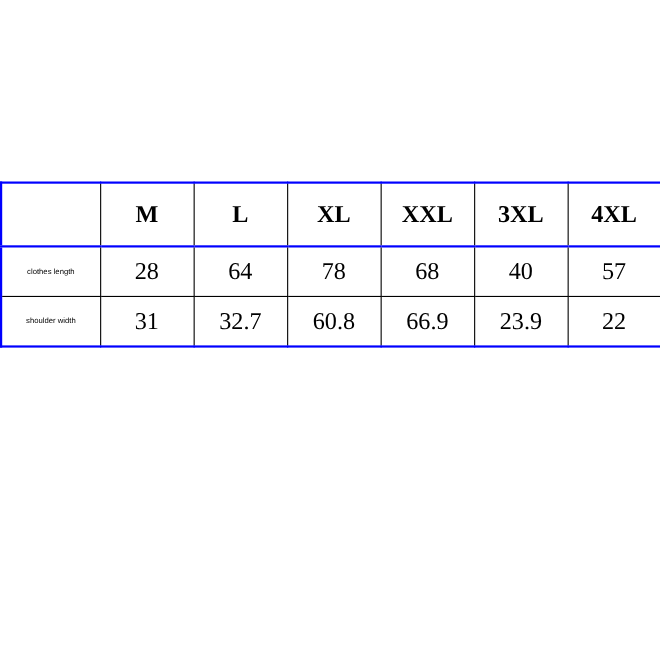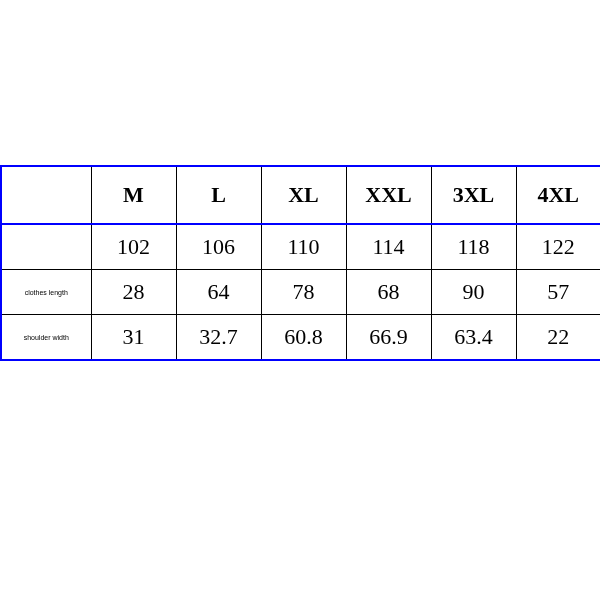--- a/index.html
+++ b/index.html
@@ -77,41 +77,32 @@
         <th>M</th>
         <th>L</th>
         <th>XL</th>
         <th>XXL</th>
         <th>3XL</th>
         <th>4XL</th>
       </tr>
     </thead>
     <tbody>
       <tr>
-        <td class="rowlabel"></td>
-        <td>102</td>
-        <td>106</td>
-        <td>110</td>
-        <td>114</td>
-        <td>118</td>
-        <td>122</td>
-      </tr>
-      <tr>
         <td class="rowlabel">clothes length</td>
         <td>28</td>
         <td>64</td>
         <td>78</td>
         <td>68</td>
-        <td>90</td>
+        <td>40</td>
         <td>57</td>
       </tr>
       <tr>
         <td class="rowlabel">shoulder width</td>
         <td>31</td>
         <td>32.7</td>
         <td>60.8</td>
         <td>66.9</td>
-        <td>63.4</td>
+        <td>23.9</td>
         <td>22</td>
       </tr>
     </tbody>
   </table>
 </div>
 
 </body></html>

